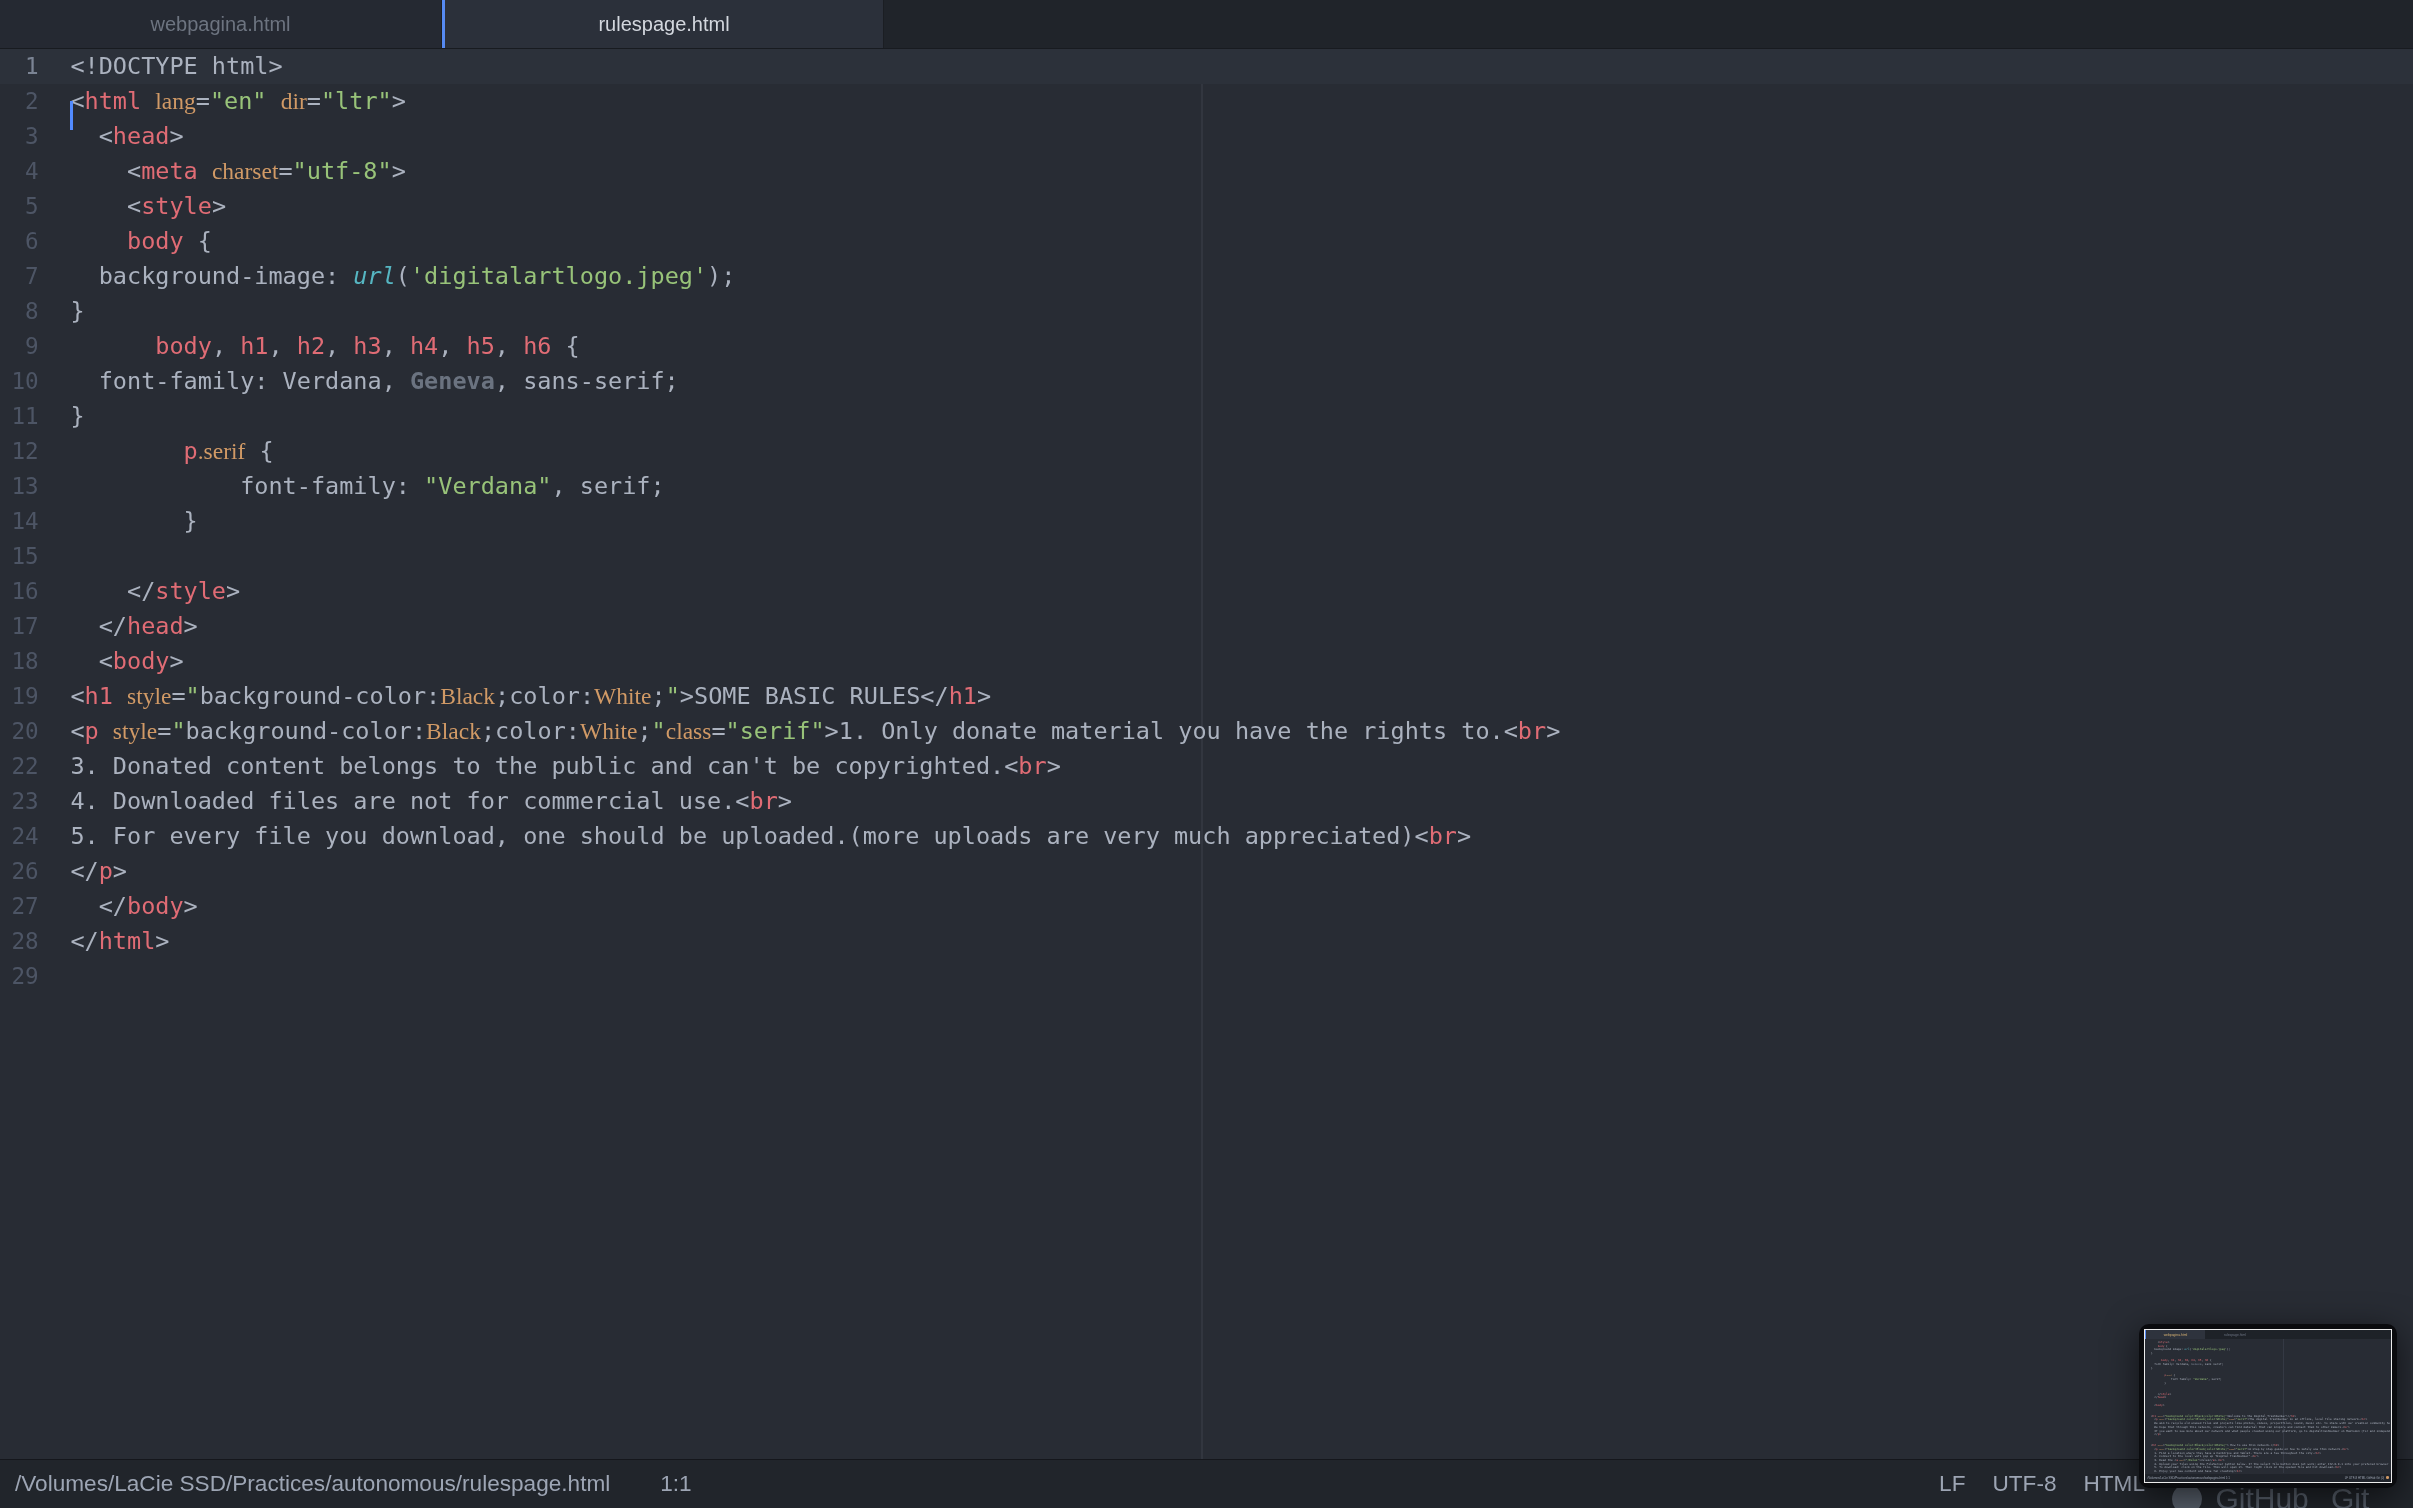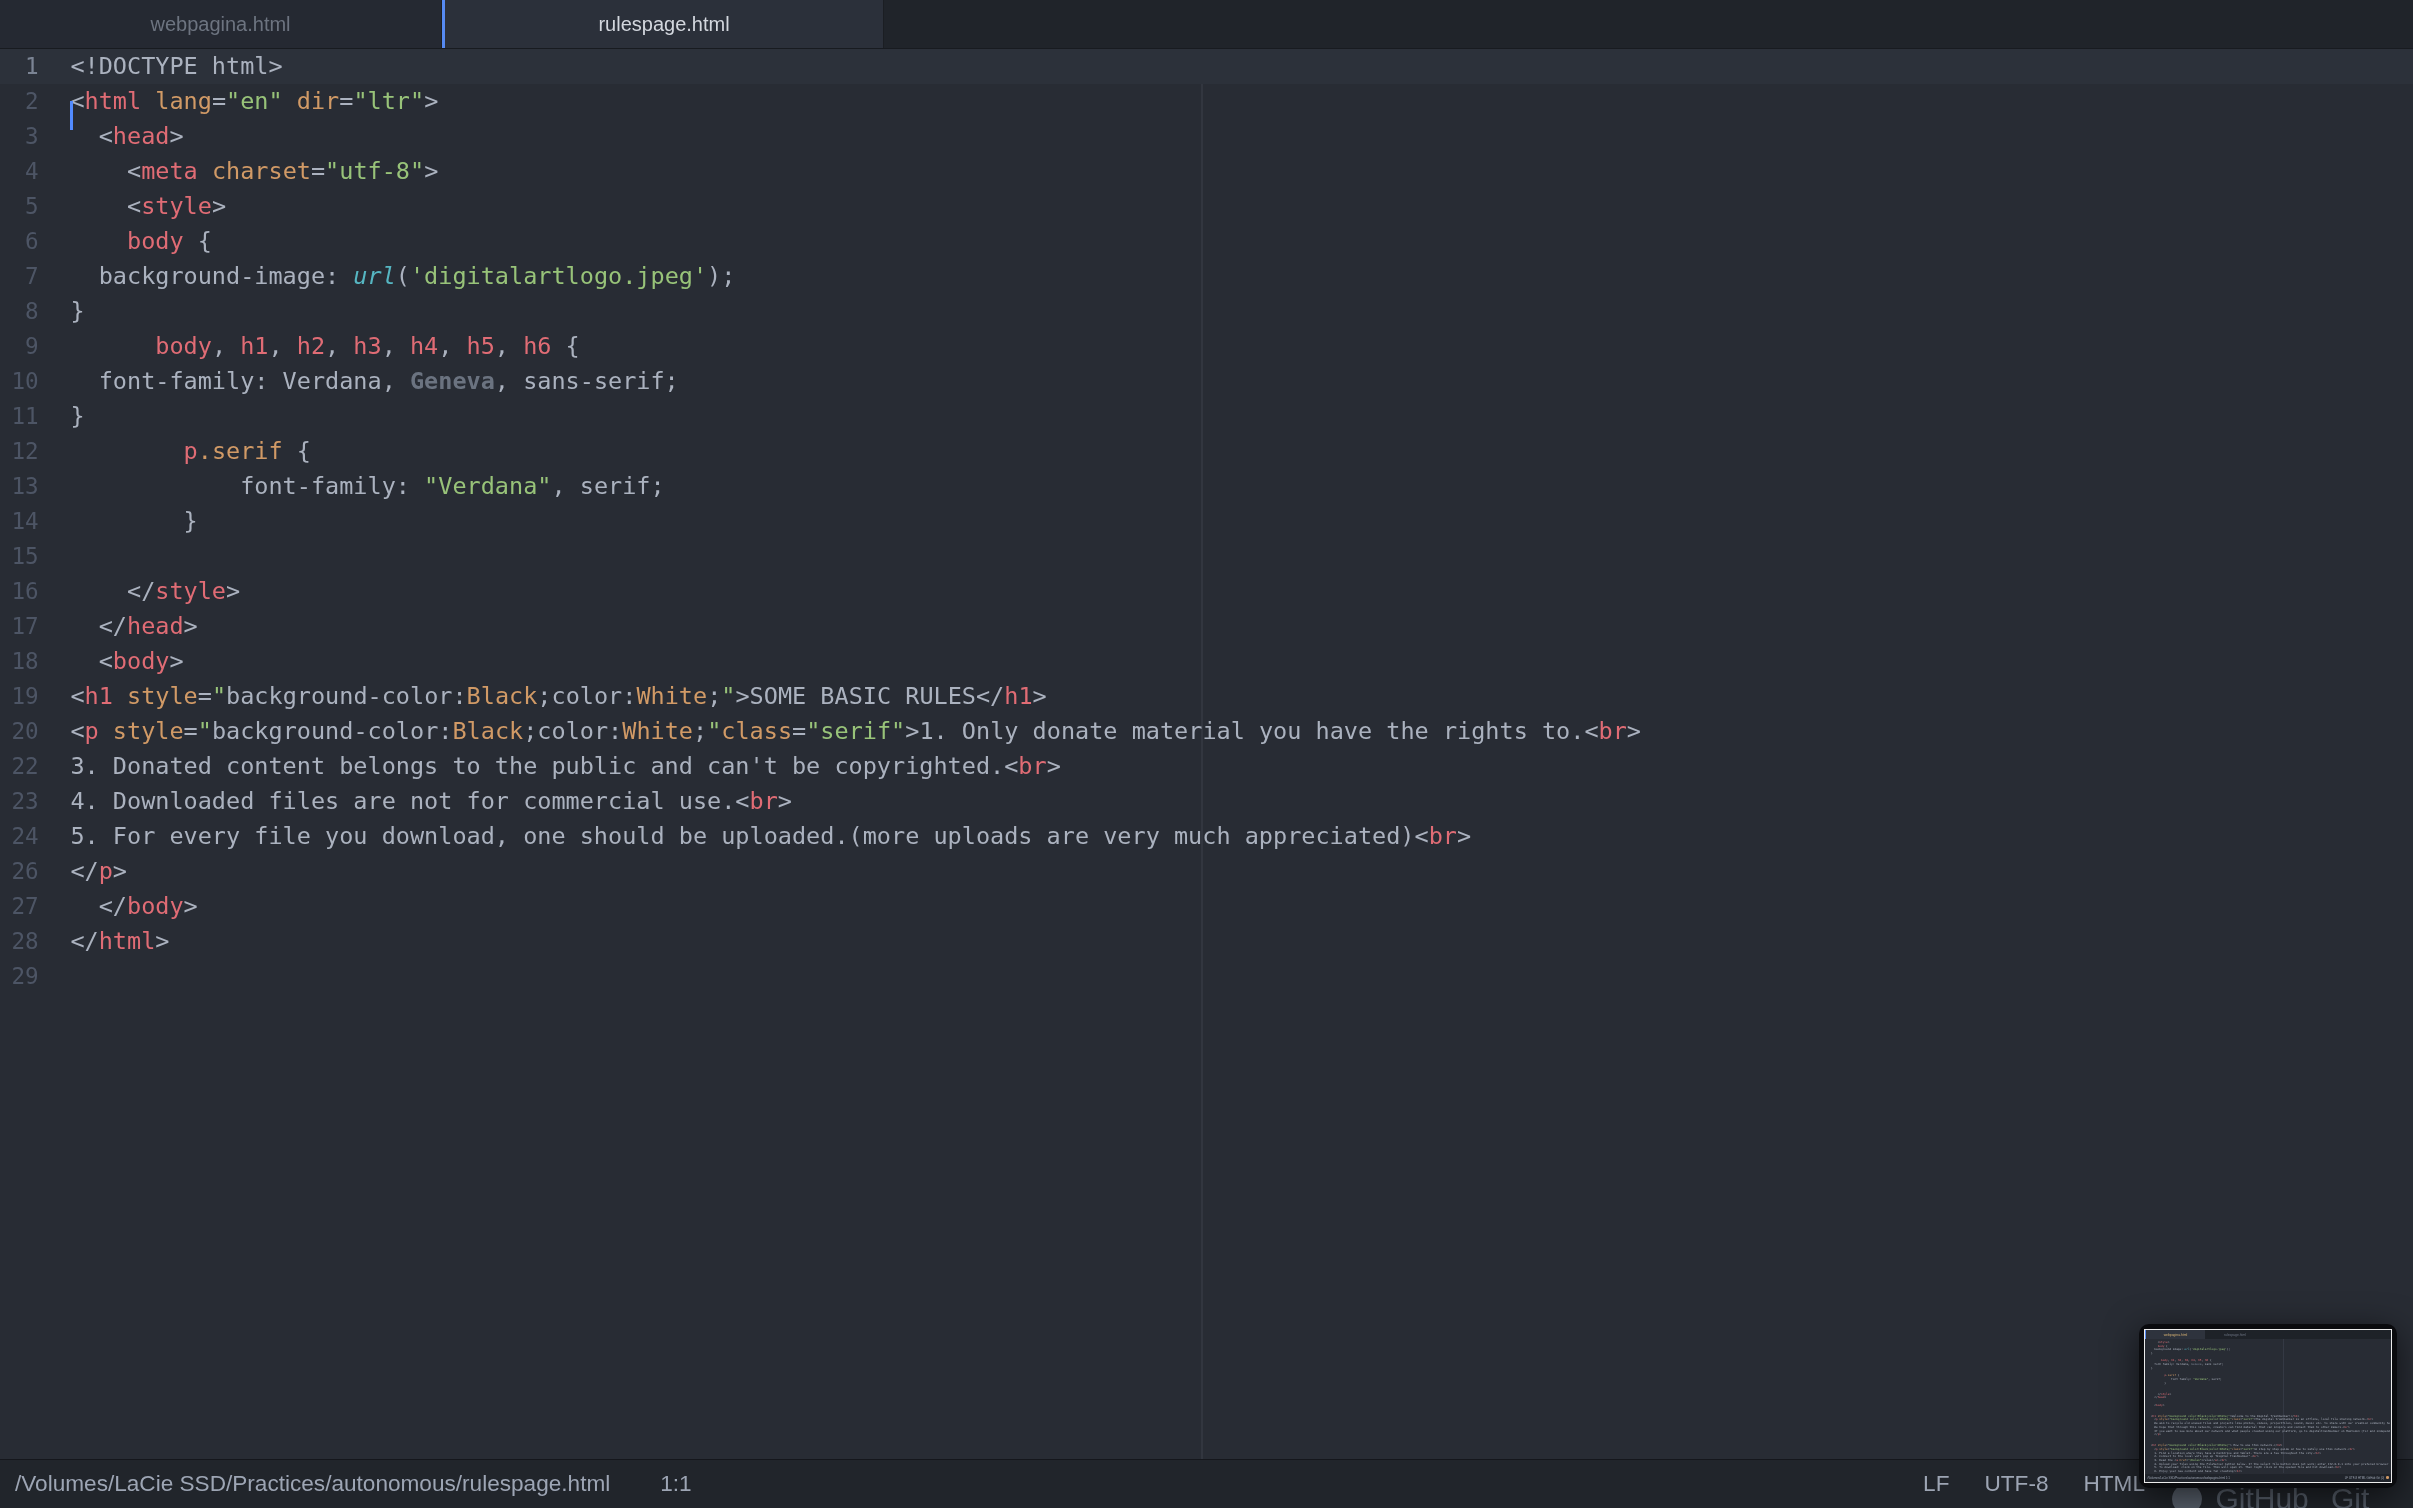--- a/index.html
+++ b/index.html
@@ -21,31 +21,31 @@
          font-family:"DejaVu Sans Mono", monospace; font-size:23.5px; }
   .row.active-line { background:#2c313a; }
   .num { display:inline-block; width:52px; padding-right:13.4px; text-align:right;
          color:#4d5565; font-size:22.6px; flex:0 0 auto; }
   .row.active-line .num { color:#7b8494; }
   .code { padding-left:18.4px; color:#abb2bf; }
   .cursor { position:absolute; left:70px; top:52px; width:2.5px; height:28.5px; background:#528bff; z-index:3; }
 
   .s-pl  { color:var(--c-pl); }
   .s-tag { color:var(--c-tag); }
-  .s-attr{ color:var(--c-attr); }
+  .s-attr{ color:var(--c-attr);font-family:Liberation Serif, serif; }
   .s-str { color:var(--c-str); }
   .s-fn  { color:var(--c-fn);font-style:italic; }
   .s-dim { color:var(--c-dim);font-weight:bold; }
 
   
   .statusbar { position:absolute; left:0; top:1459px; width:2413px; height:49px;
                background:#21252b; border-top:0.8px solid #15171c; color:#9da5b4;
                font-size:22.6px; display:flex; align-items:center; z-index:2; }
   .sb-left { display:flex; align-items:center; gap:50px; padding-left:15px; }
-  .sb-right { position:absolute; right:268px; top:0; bottom:0; display:flex; align-items:center; gap:35px; }
+  .sb-right { position:absolute; right:268px; top:0; bottom:0; display:flex; align-items:center; gap:27px; }
   .sb-dim-github { position:absolute; left:2172px; top:1482px; display:flex; align-items:center; gap:13.4px;
                    color:#59616d; font-size:30px; z-index:3; }
   .gh-circle { width:30px; height:30px; border-radius:50%; background:#59616d; display:inline-block; }
   .sb-dim-git { position:absolute; left:2331px; top:1482px; color:#59616d; font-size:30px; z-index:3; }
 
   
   .shot { position:absolute; left:2139px; top:1324px; width:258px; height:164px;
           background:#0a0b0e; border-radius:10px; z-index:5;
           box-shadow:0 8.4px 34px rgba(0,0,0,0.6); padding:5px; }
   .shot-inner { position:relative; width:100%; height:100%; background:#282c34;

